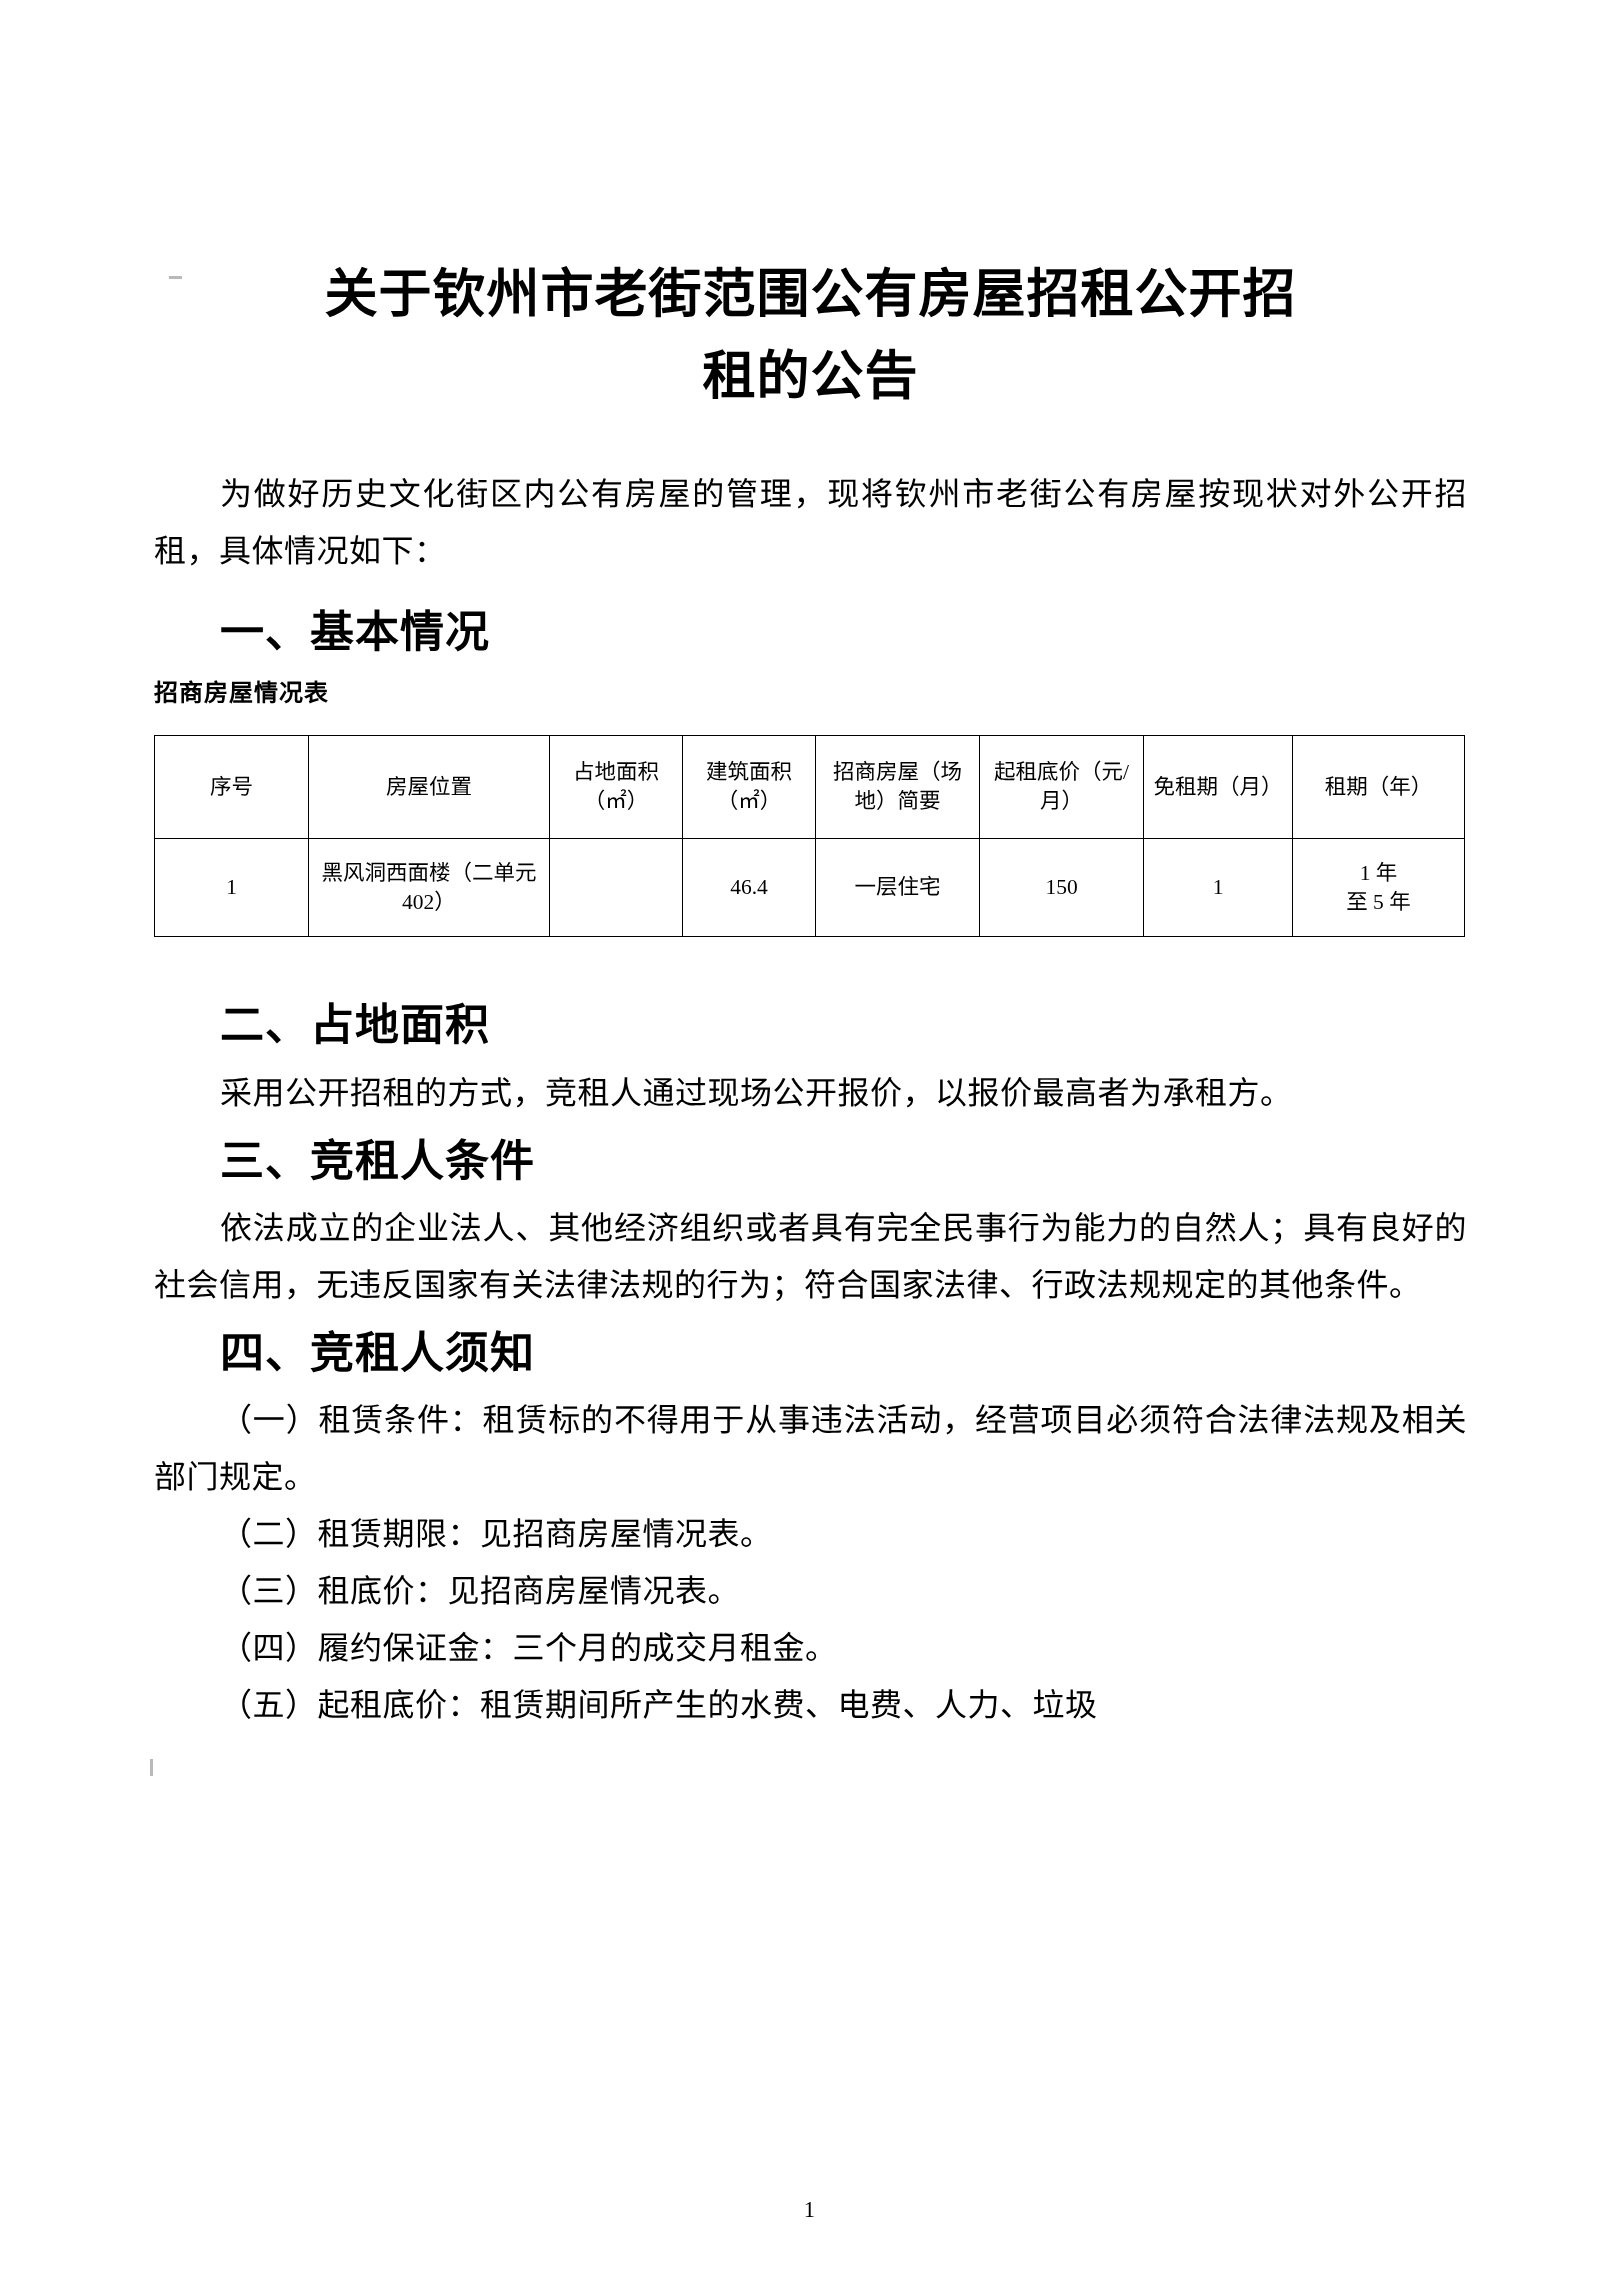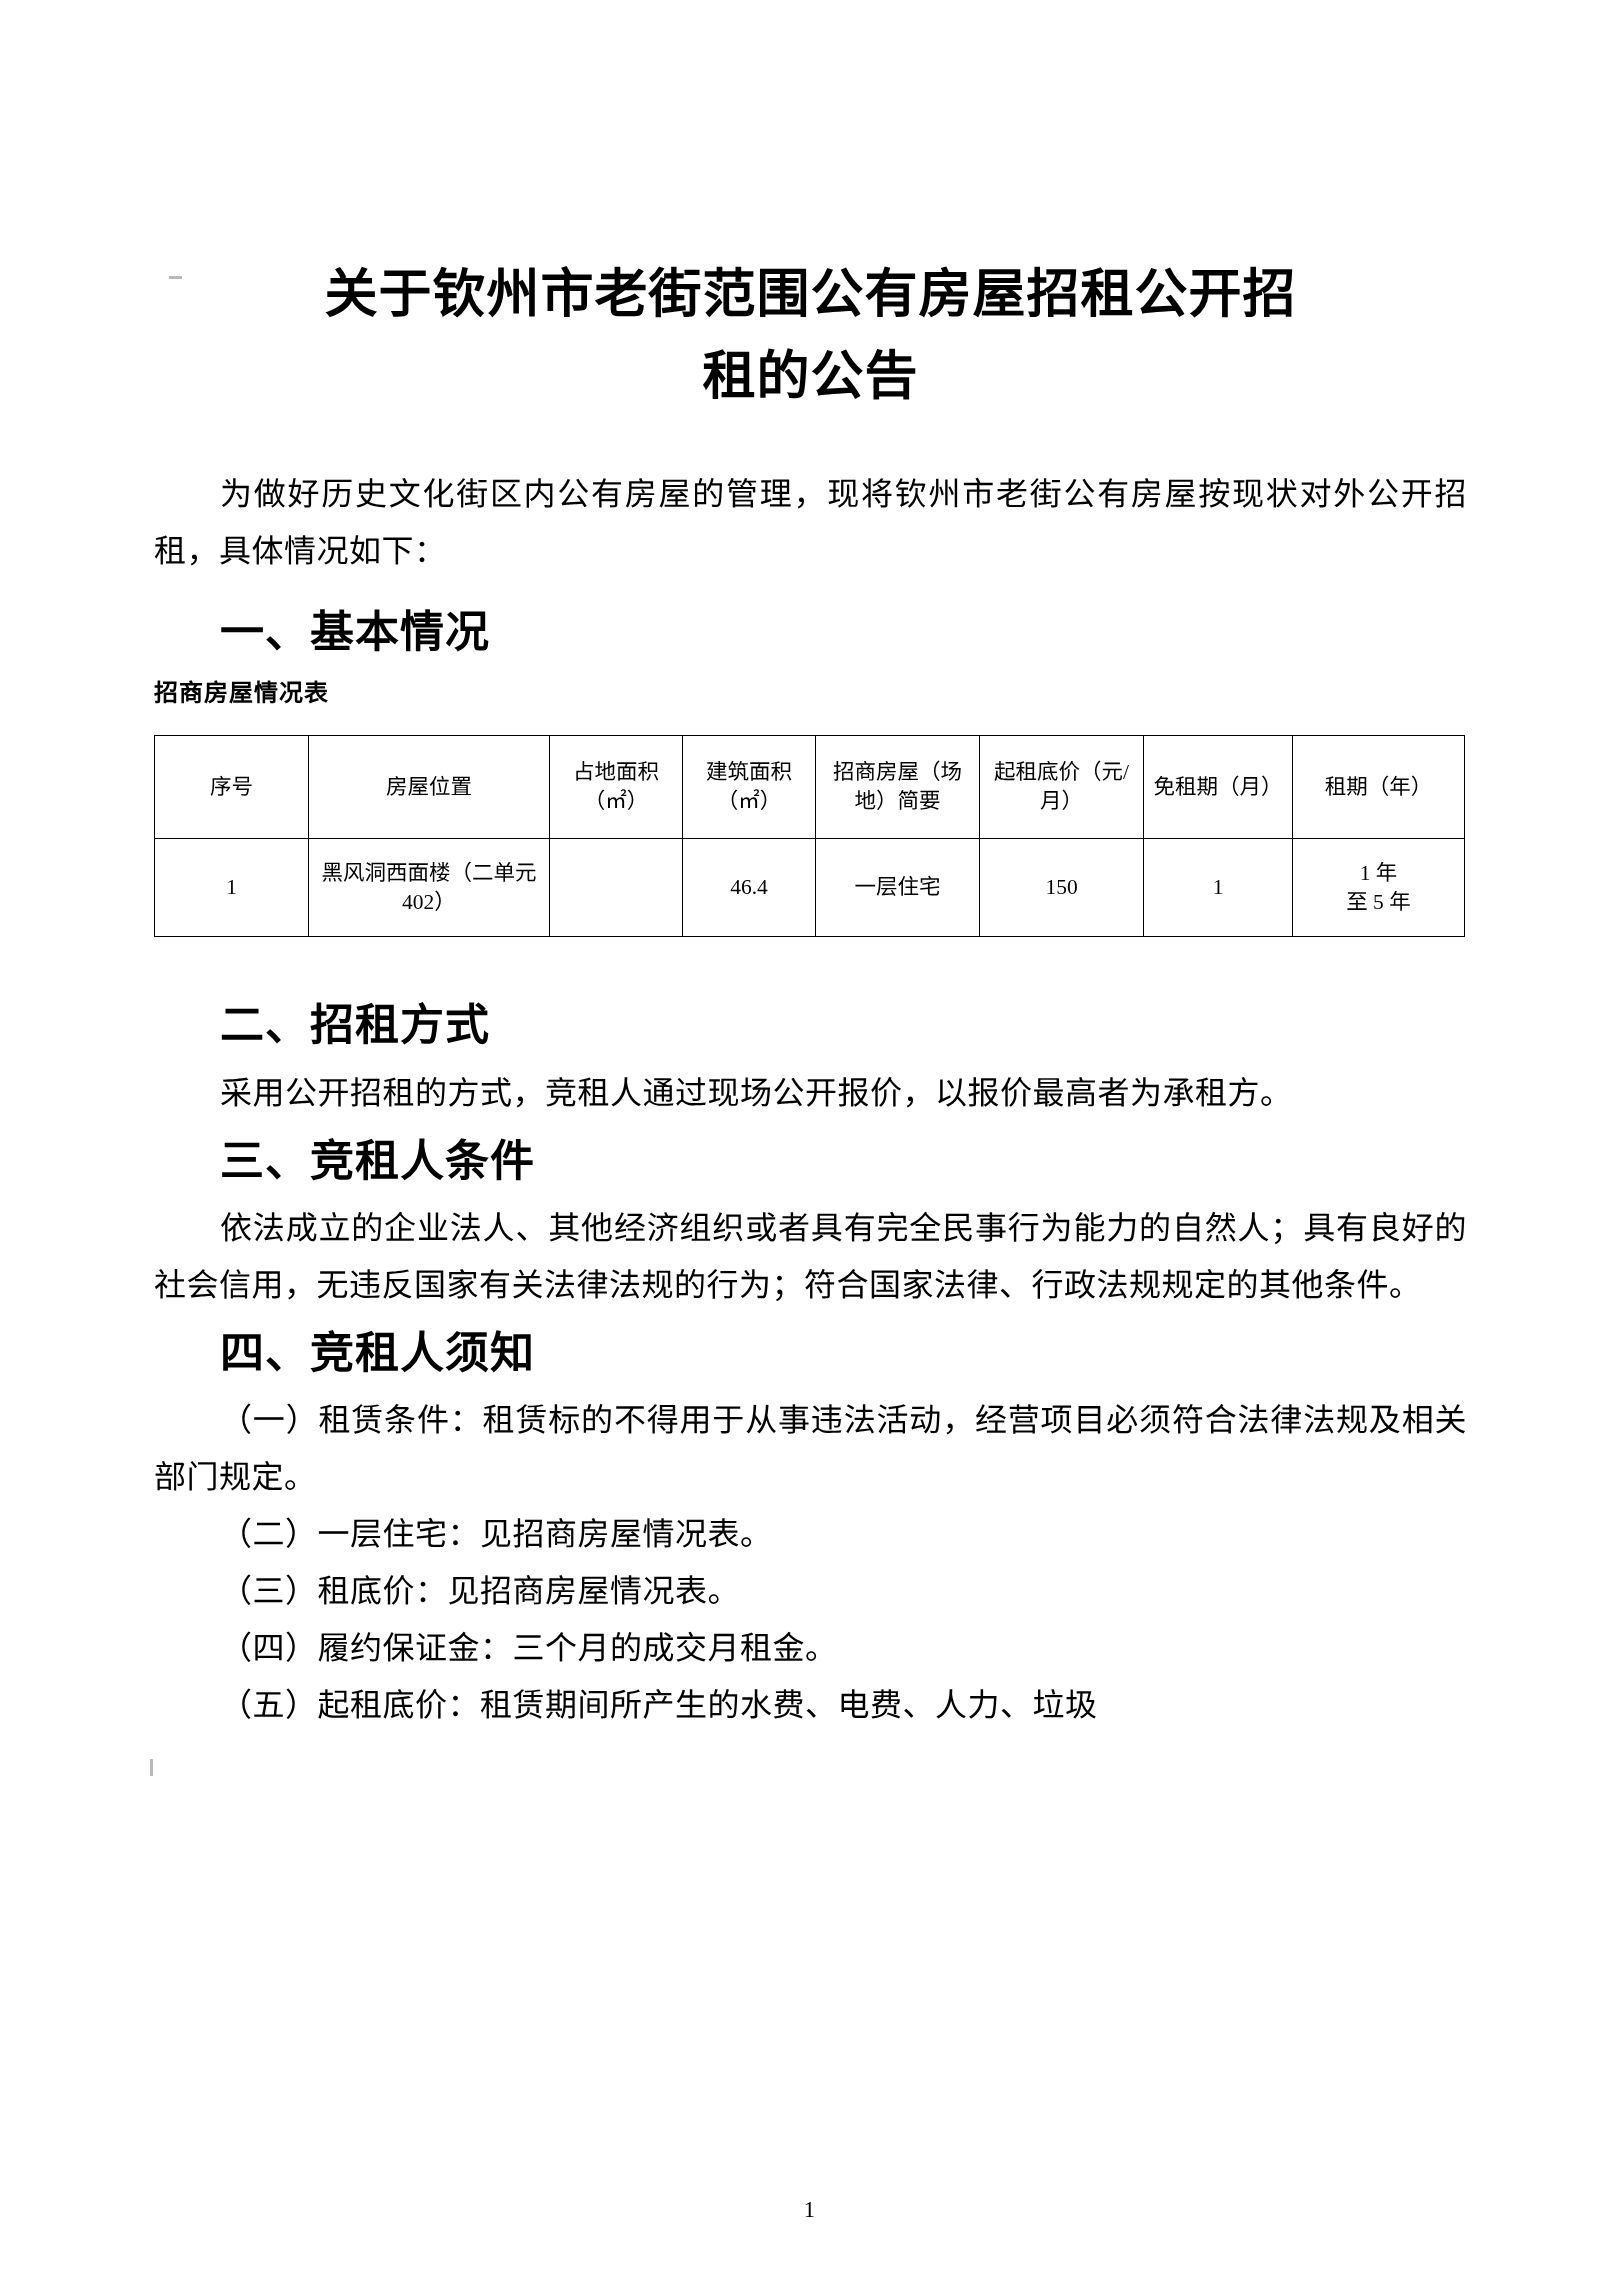--- a/index.html
+++ b/index.html
@@ -190,29 +190,29 @@
           <td>150</td>
           <td>1</td>
           <td style="white-space:pre-line">1 年
 至 5 年</td>
         </tr>
       </tbody>
     </table>
 
     <div class="gap-lg"></div>
 
-    <p class="section-head indent">二、招租方式</p>
+    <p class="section-head indent">二、占地面积</p>
     <p class="para indent2">采用公开招租的方式，竞租人通过现场公开报价，以报价最高者为承租方。</p>
 
     <p class="section-head indent">三、竞租人条件</p>
     <p class="para indent2">依法成立的企业法人、其他经济组织或者具有完全民事行为能力的自然人；具有良好的社会信用，无违反国家有关法律法规的行为；符合国家法律、行政法规规定的其他条件。</p>
 
     <p class="section-head indent">四、竞租人须知</p>
     <p class="para indent2">（一）租赁条件：租赁标的不得用于从事违法活动，经营项目必须符合法律法规及相关部门规定。</p>
-    <p class="para indent2">（二）一层住宅：见招商房屋情况表。</p>
+    <p class="para indent2">（二）租赁期限：见招商房屋情况表。</p>
     <p class="para indent2">（三）租底价：见招商房屋情况表。</p>
     <p class="para indent2">（四）履约保证金：三个月的成交月租金。</p>
     <p class="para indent2">（五）起租底价：租赁期间所产生的水费、电费、人力、垃圾</p>
 
   </div>
 
   <div class="page-number">1</div>
 </div>
 
 

